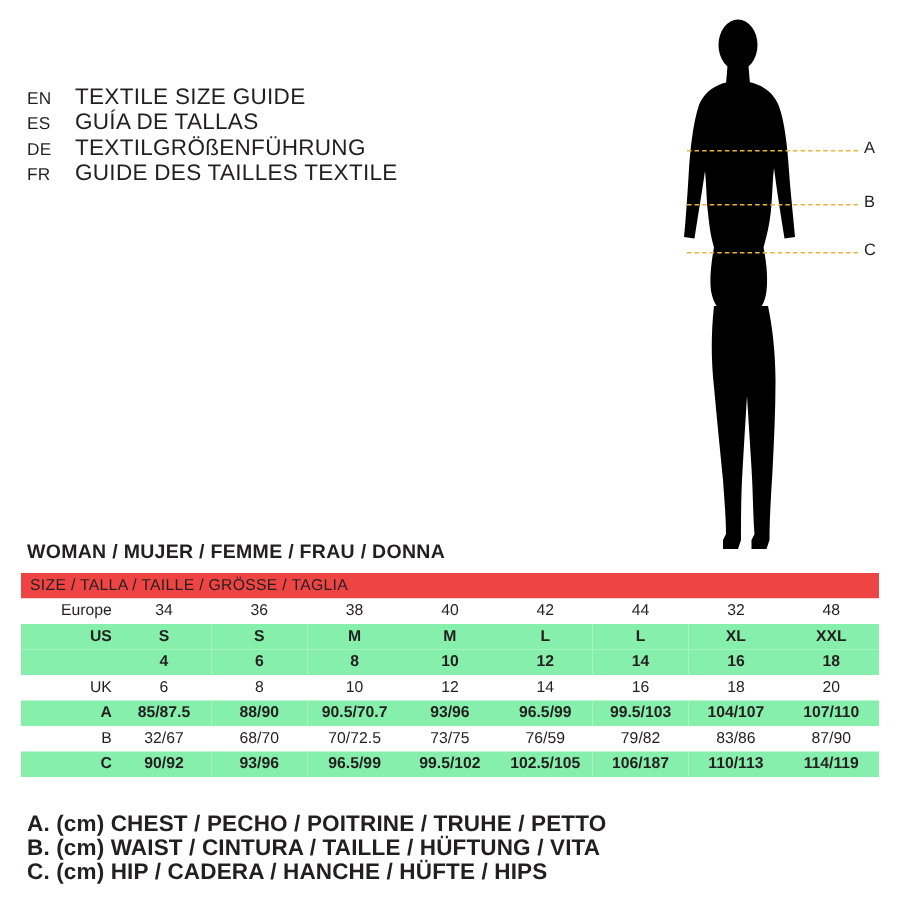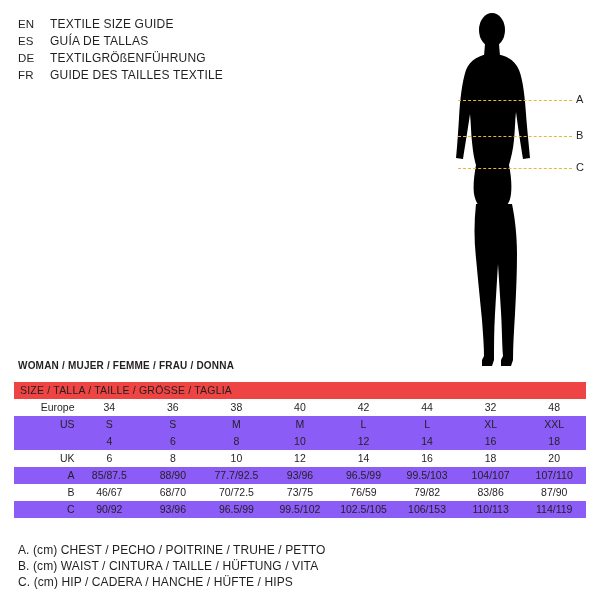--- a/index.html
+++ b/index.html
@@ -34,23 +34,24 @@
     height: 17px;
     line-height: 17px;
   }
   .lang-code {
     width: 32px;
     font-size: 11.5px;
     letter-spacing: 0.2px;
     color: #231f20;
   }
   .lang-text {
-    font-size: 12px;
+    font-size: 15px;
     letter-spacing: 0.2px;
     color: #231f20;
+    margin-top: 40px;
   }
 
   
   .figure-wrap {
     position: absolute;
     top: 8px;
     left: 430px;
     width: 160px;
     height: 370px;
   }
@@ -69,21 +70,21 @@
     font-size: 11px;
     color: #231f20;
     font-family: "Liberation Sans", sans-serif;
   }
 
   
   .woman-title {
     position: absolute;
     top: 360px;
     left: 18px;
-    font-size: 10px;
+    font-size: 13px;
     font-weight: bold;
     letter-spacing: 0.2px;
     color: #231f20;
   }
 
   
   .size-table {
     position: absolute;
     top: 382px;
     left: 14px;
@@ -101,41 +102,42 @@
     line-height: 17px;
   }
   .size-table tr.head td {
     background: #ef4444;
     text-align: left;
     font-size: 10.5px;
     letter-spacing: 0.2px;
     padding-left: 6px;
   }
   .size-table tr.shade td {
-    background: #8b5cf6;
+    background: #86efac;
+    font-weight: bold;
   }
   .size-table tr.plain td {
     background: #ffffff;
   }
   .size-table td.rowlabel {
     text-align: right;
     padding-left: 6px;
     width: 82px;
   }
 
   
   .legend {
     position: absolute;
     top: 542px;
     left: 18px;
     width: 560px;
   }
   .legend div {
-    font-size: 12px;
-    font-weight: normal;
+    font-size: 15px;
+    font-weight: bold;
     line-height: 16px;
     letter-spacing: 0.1px;
     color: #231f20;
   }
 </style>
 </head>
 <body>
 
 <div id="page">
 
@@ -261,46 +263,46 @@
         <td>12</td>
         <td>14</td>
         <td>16</td>
         <td>18</td>
         <td>20</td>
       </tr>
       <tr class="shade">
         <td class="rowlabel">A</td>
         <td>85/87.5</td>
         <td>88/90</td>
-        <td>77.7/92.5</td>
+        <td>90.5/70.7</td>
         <td>93/96</td>
         <td>96.5/99</td>
         <td>99.5/103</td>
         <td>104/107</td>
         <td>107/110</td>
       </tr>
       <tr class="plain">
         <td class="rowlabel">B</td>
-        <td>46/67</td>
+        <td>32/67</td>
         <td>68/70</td>
         <td>70/72.5</td>
         <td>73/75</td>
         <td>76/59</td>
         <td>79/82</td>
         <td>83/86</td>
         <td>87/90</td>
       </tr>
       <tr class="shade">
         <td class="rowlabel">C</td>
         <td>90/92</td>
         <td>93/96</td>
         <td>96.5/99</td>
         <td>99.5/102</td>
         <td>102.5/105</td>
-        <td>106/153</td>
+        <td>106/187</td>
         <td>110/113</td>
         <td>114/119</td>
       </tr>
     </tbody>
   </table>
 
   <div class="legend">
     <div>A. (cm) CHEST / PECHO / POITRINE / TRUHE / PETTO</div>
     <div>B. (cm) WAIST / CINTURA / TAILLE / HÜFTUNG / VITA</div>
     <div>C. (cm) HIP / CADERA / HANCHE / HÜFTE / HIPS</div>

